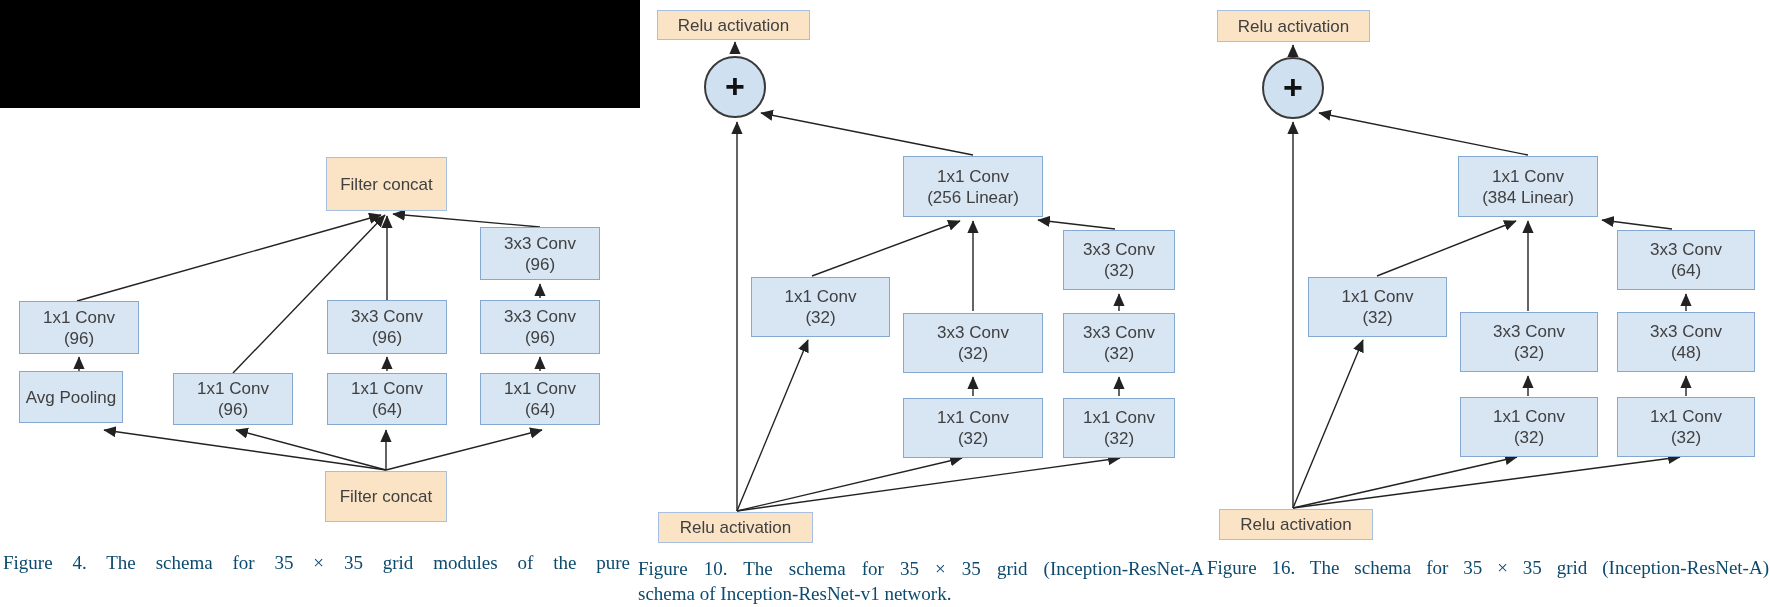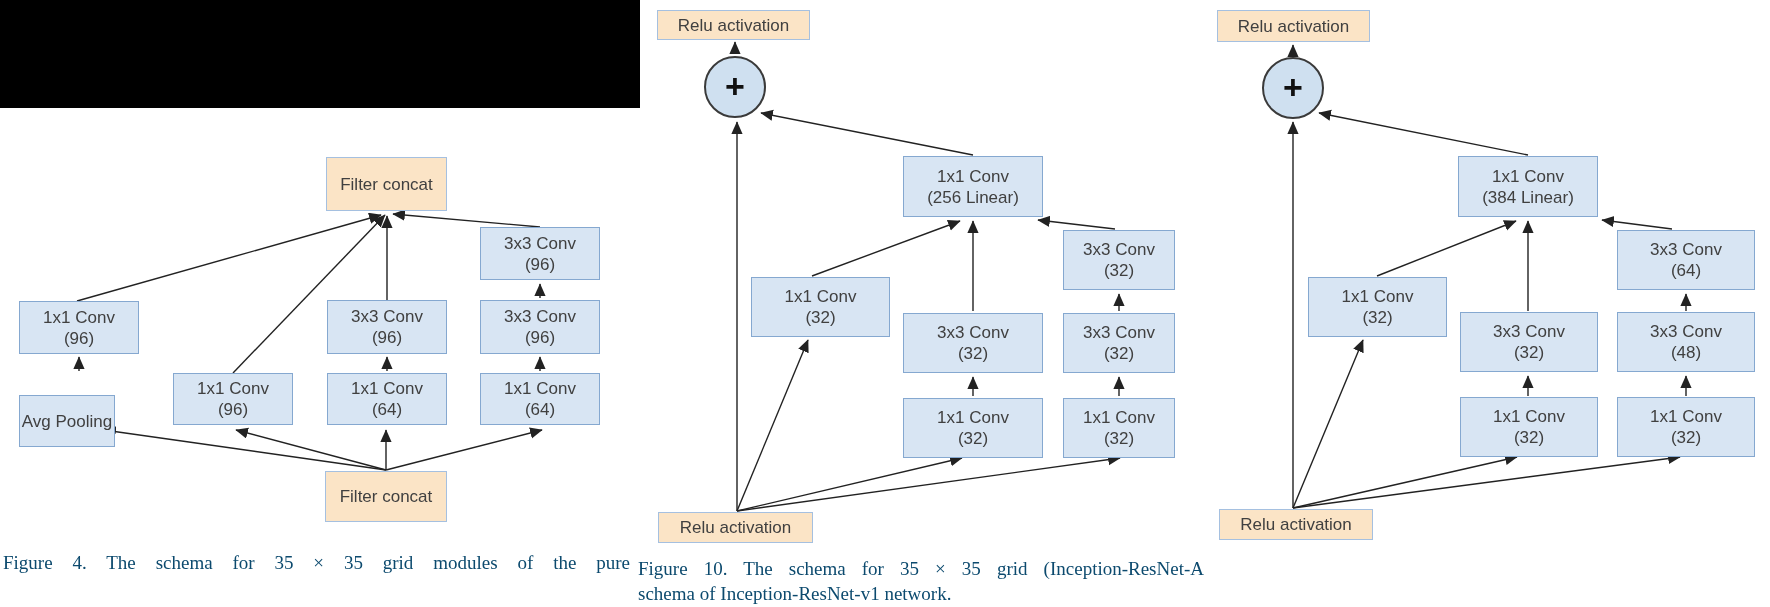--- a/index.html
+++ b/index.html
@@ -78,21 +78,21 @@
   <div>
     <div class="node peach" style="left:326px;top:157px;width:121px;height:54px">Filter concat</div>
     <div class="node blue" style="left:480px;top:227px;width:120px;height:53px">3x3 Conv
 (96)</div>
     <div class="node blue" style="left:19px;top:301px;width:120px;height:53px">1x1 Conv
 (96)</div>
     <div class="node blue" style="left:327px;top:300px;width:120px;height:54px">3x3 Conv
 (96)</div>
     <div class="node blue" style="left:480px;top:300px;width:120px;height:54px">3x3 Conv
 (96)</div>
-    <div class="node blue" style="left:19px;top:395px;width:96px;height:52px">Avg Pooling</div>
+    <div class="node blue" style="left:19px;top:371px;width:104px;height:52px">Avg Pooling</div>
     <div class="node blue" style="left:173px;top:373px;width:120px;height:52px">1x1 Conv
 (96)</div>
     <div class="node blue" style="left:327px;top:373px;width:120px;height:52px">1x1 Conv
 (64)</div>
     <div class="node blue" style="left:480px;top:373px;width:120px;height:52px">1x1 Conv
 (64)</div>
     <div class="node peach" style="left:325px;top:471px;width:122px;height:51px">Filter concat</div>
     <div class="caption" style="left:3px;top:550px;width:627px">
       <div class="cap-line1">Figure 4. The schema for 35 × 35 grid modules of the pure</div>
     </div>
@@ -134,16 +134,17 @@
     <div class="node blue" style="left:1617px;top:230px;width:138px;height:60px">3x3 Conv
 (64)</div>
     <div class="node blue" style="left:1617px;top:312px;width:138px;height:60px">3x3 Conv
 (48)</div>
     <div class="node blue" style="left:1460px;top:397px;width:138px;height:60px">1x1 Conv
 (32)</div>
     <div class="node blue" style="left:1617px;top:397px;width:138px;height:60px">1x1 Conv
 (32)</div>
     <div class="node peach" style="left:1219px;top:509px;width:154px;height:31px">Relu activation</div>
     <div class="caption" style="left:1207px;top:555px;width:562px">
+      <div class="cap-line1">Figure 16. The schema for 35 × 35 grid (Inception-ResNet-A)</div>
     </div>
   </div>
 
 </div>
 
 </body></html>

